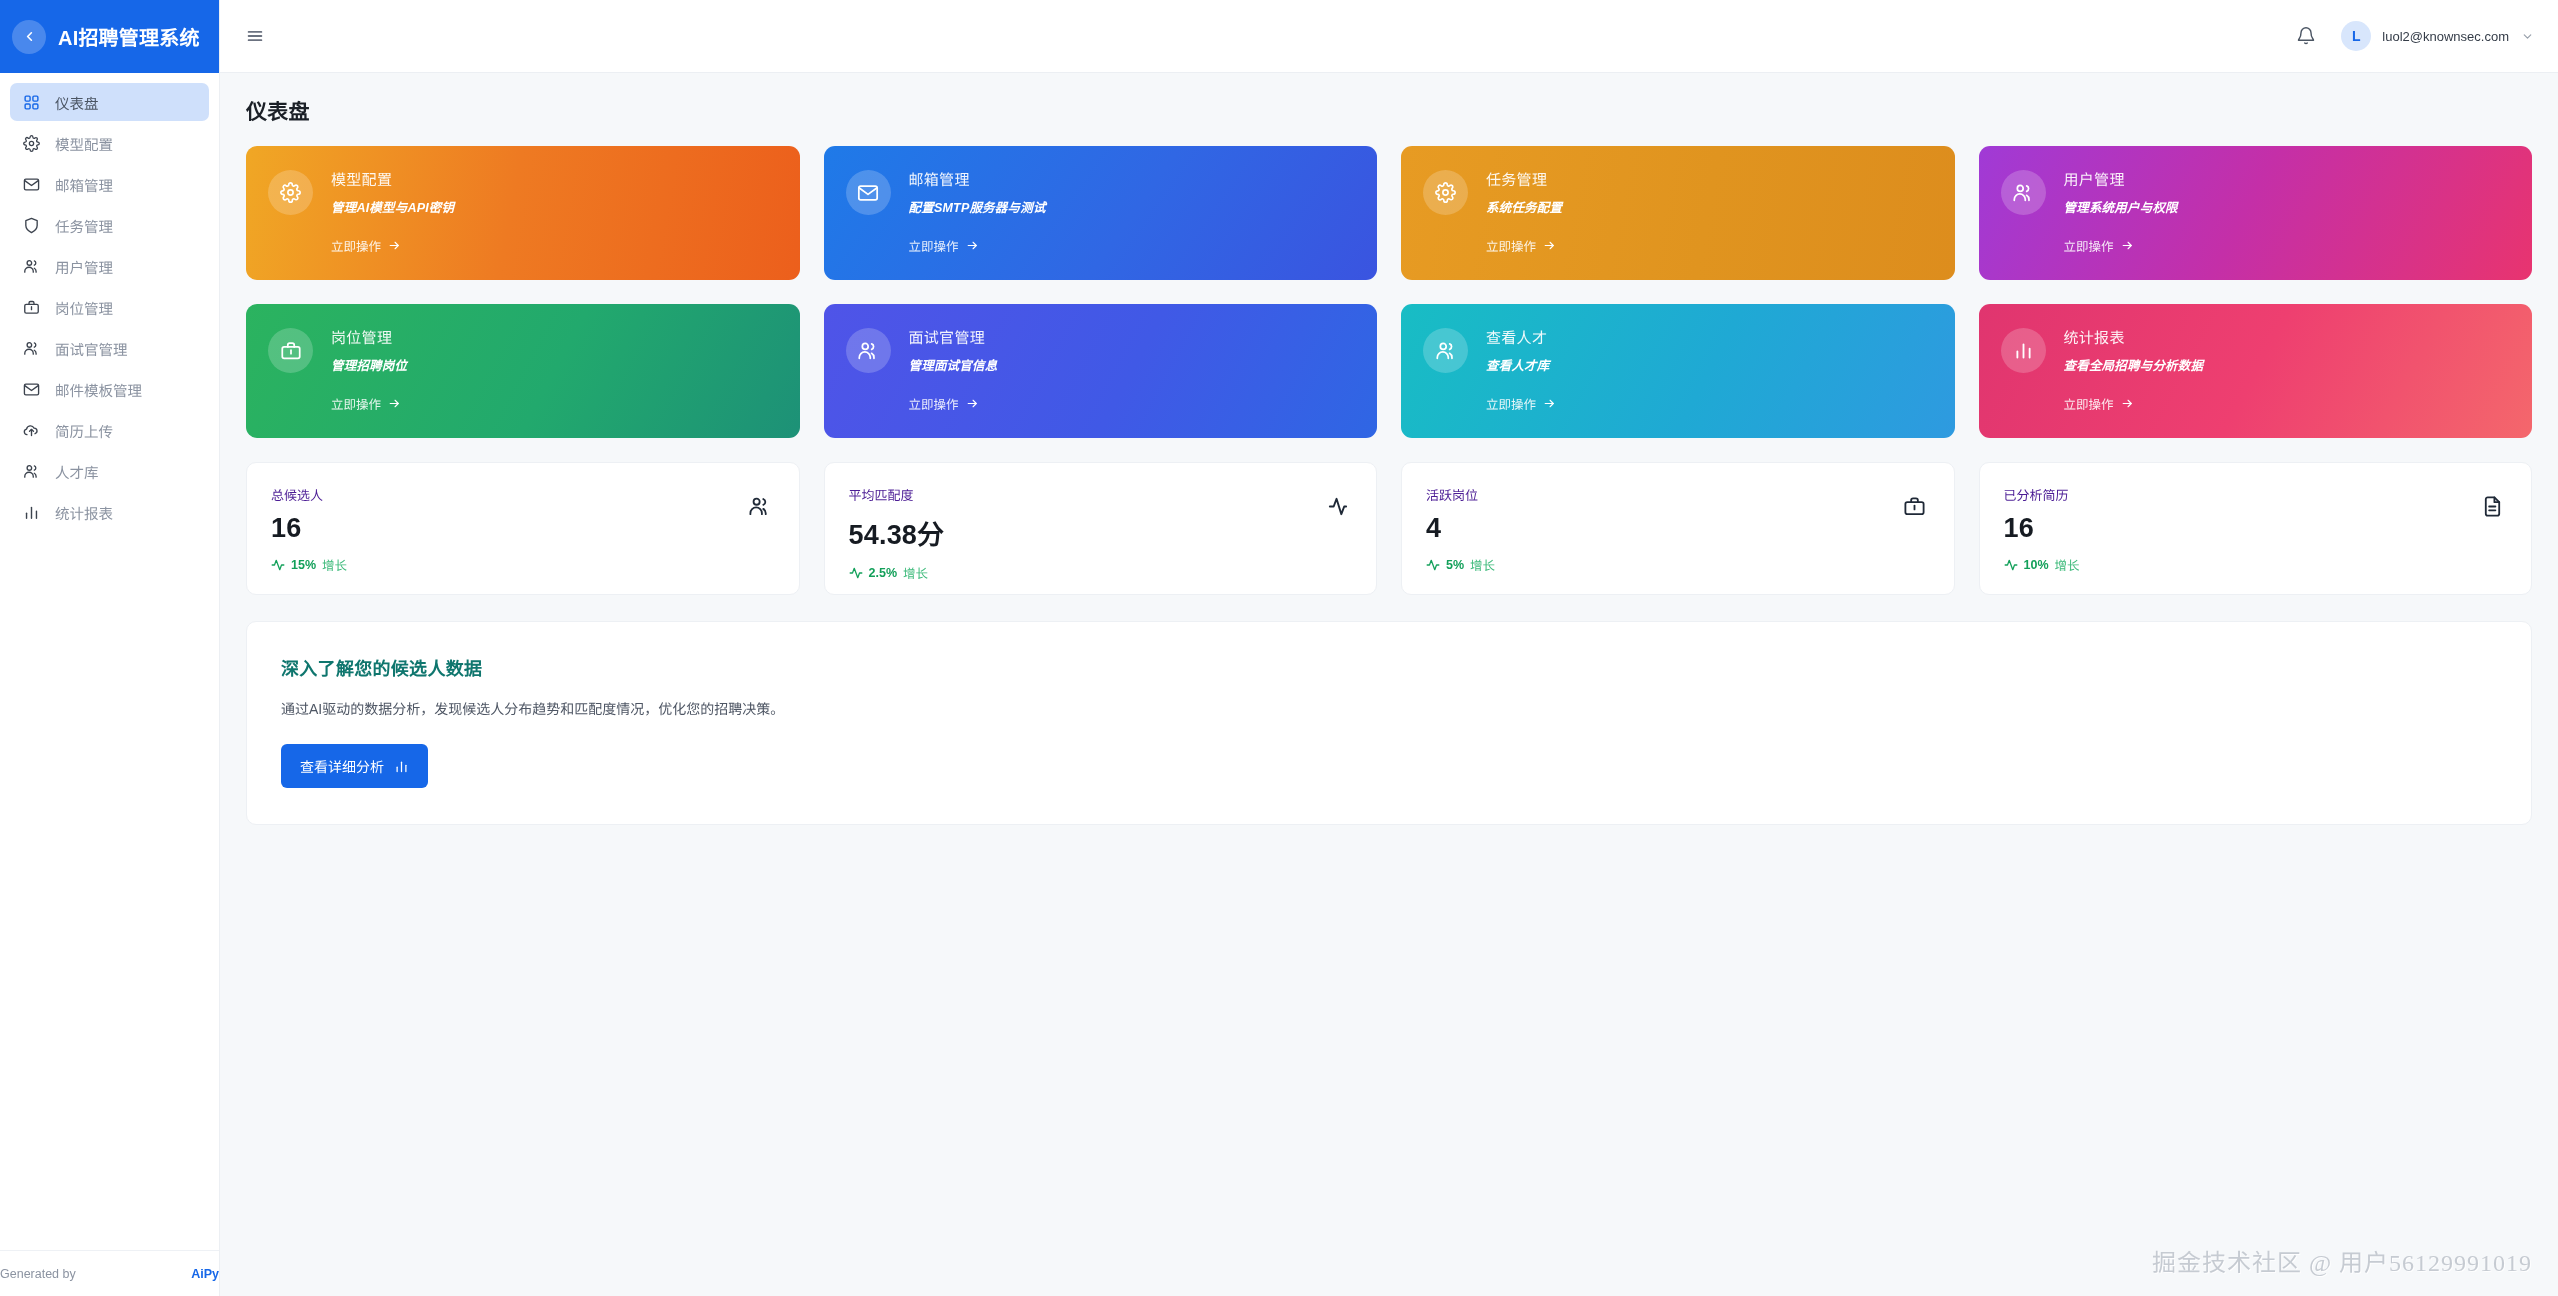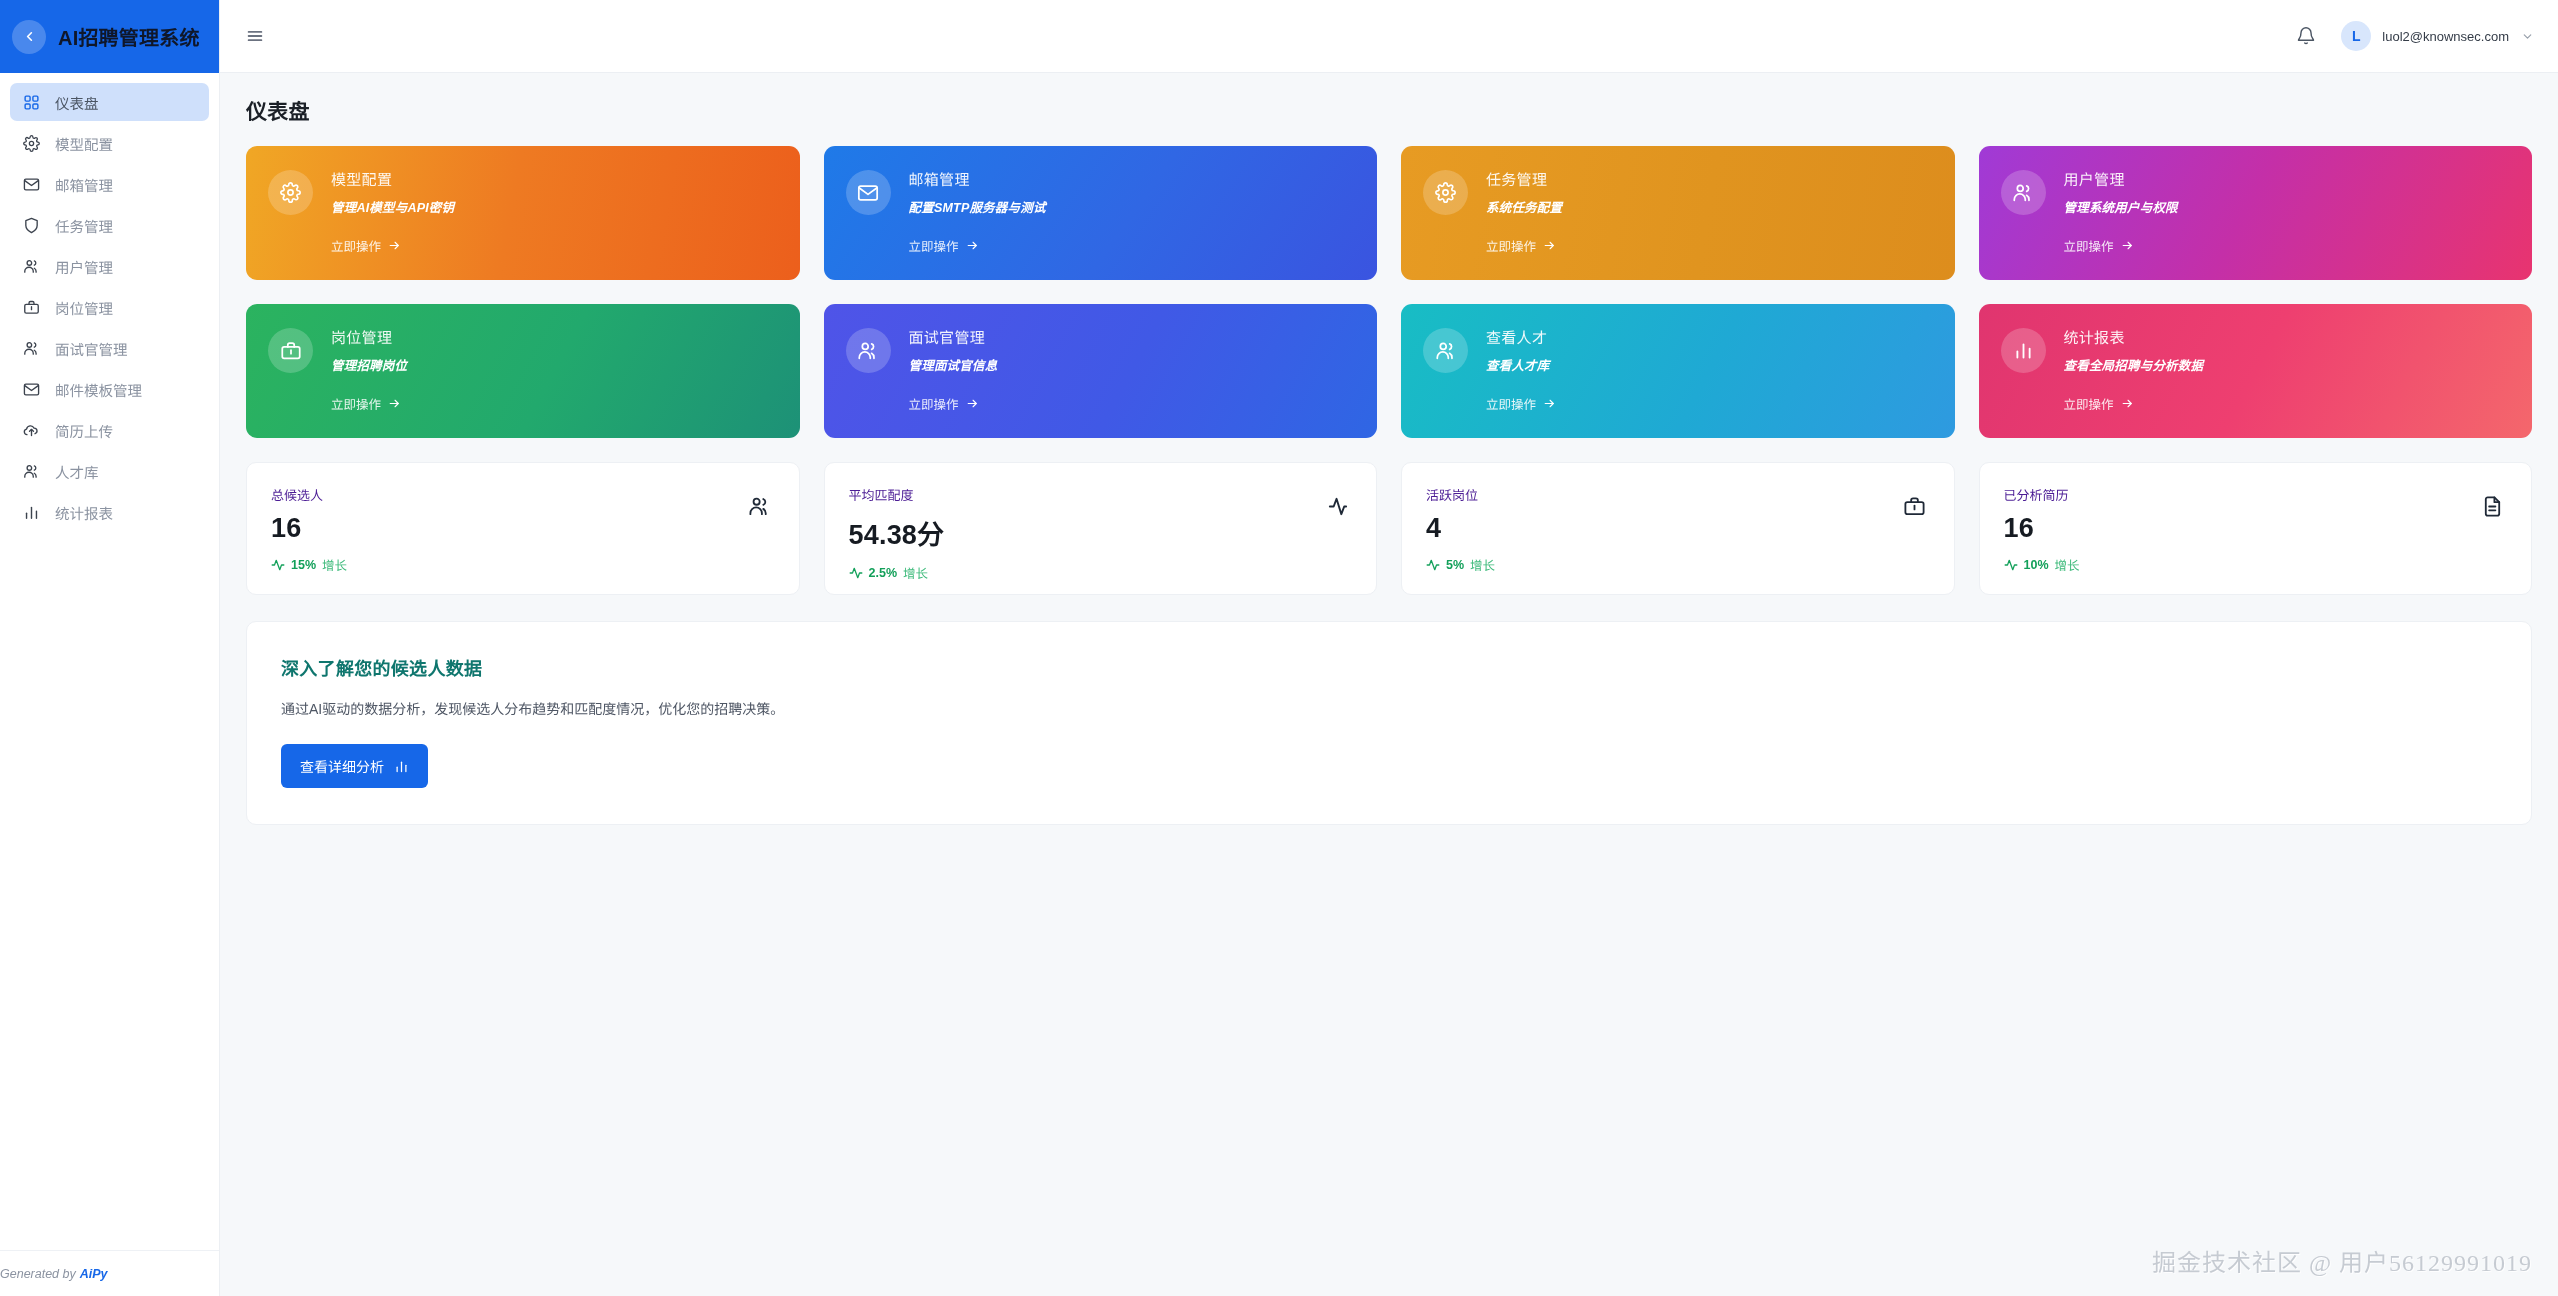--- a/index.html
+++ b/index.html
@@ -26,41 +26,41 @@
     padding-left: 12px; gap: 12px;
   }
   .brand-back {
     width: 34px; height: 34px; border-radius: 50%;
     background: rgba(255,255,255,0.22);
     display: flex; align-items: center; justify-content: center;
     flex: 0 0 34px;
   }
   .brand-back svg { display:block; }
   .brand-title {
-    color: #0f172a; font-size: 20px; font-weight: 700; letter-spacing: .2px;
+    color: #ffffff; font-size: 20px; font-weight: 700; letter-spacing: .2px;
     white-space: nowrap;
   }
   .nav { padding: 10px 10px 0 10px; display:flex; flex-direction:column; gap:3px; }
   .nav-item {
     display: flex; align-items: center; gap: 14px;
     height: 38px; padding: 0 12px;
     border-radius: 7px;
     color: #8b93a1; font-size: 14.5px;
     cursor: pointer;
     white-space: nowrap;
   }
   .nav-item .nav-ico { width: 19px; height: 19px; flex: 0 0 19px; display:flex; align-items:center; justify-content:center; }
   .nav-item .nav-ico svg { display:block; }
   .nav-item.active { background: #cfe0fb; color: #4b5563; }
   .nav-item.active .nav-ico svg { stroke: #1667e8; }
   .nav-spacer { flex: 1 1 auto; }
   .sidebar-footer {
     height: 46px; border-top: 1px solid #eef1f5;
-    display:flex; align-items:center; justify-content:flex-start;
-    font-size: 12.5px; color: #8b93a1; font-style: italic;
+    display:flex; align-items:center; justify-content:space-between;
+    font-size: 12.5px; color: #8b93a1;
   }
   .sidebar-footer b { color: #1667e8; font-weight: 700; margin-left: 4px; }
 
   
   .main { flex: 1 1 auto; display: flex; flex-direction: column; min-width: 0; background:#f6f8fa; }
   .topbar {
     height: 73px; background: #ffffff;
     border-bottom: 1px solid #eceff3;
     display: flex; align-items: center;
     padding: 0 24px 0 22px;

